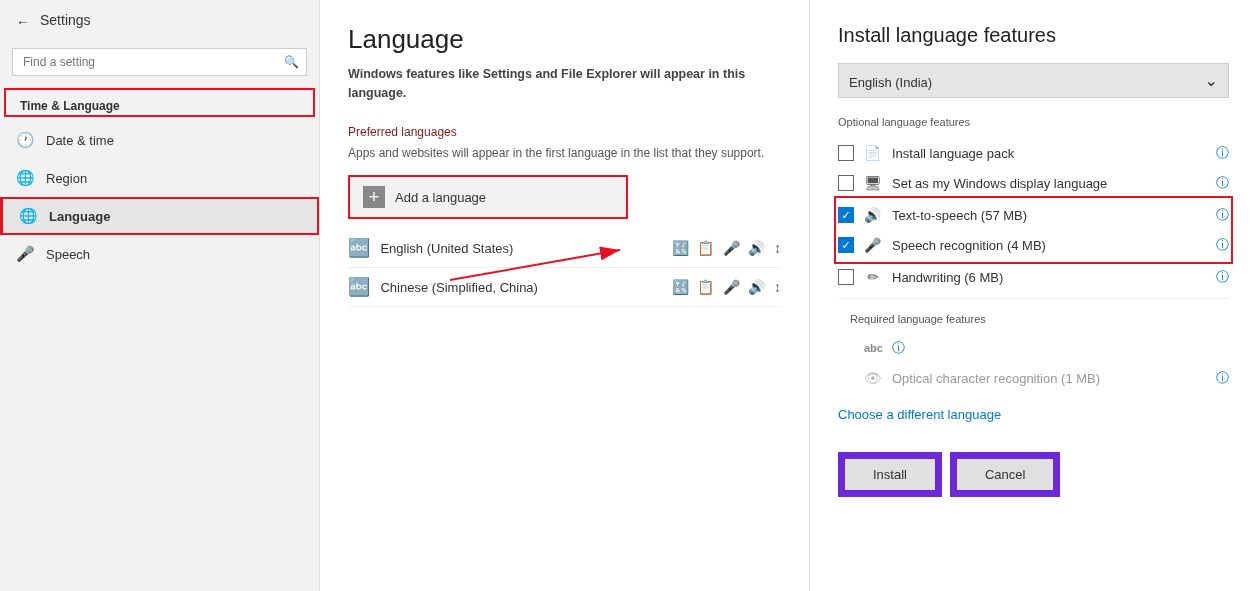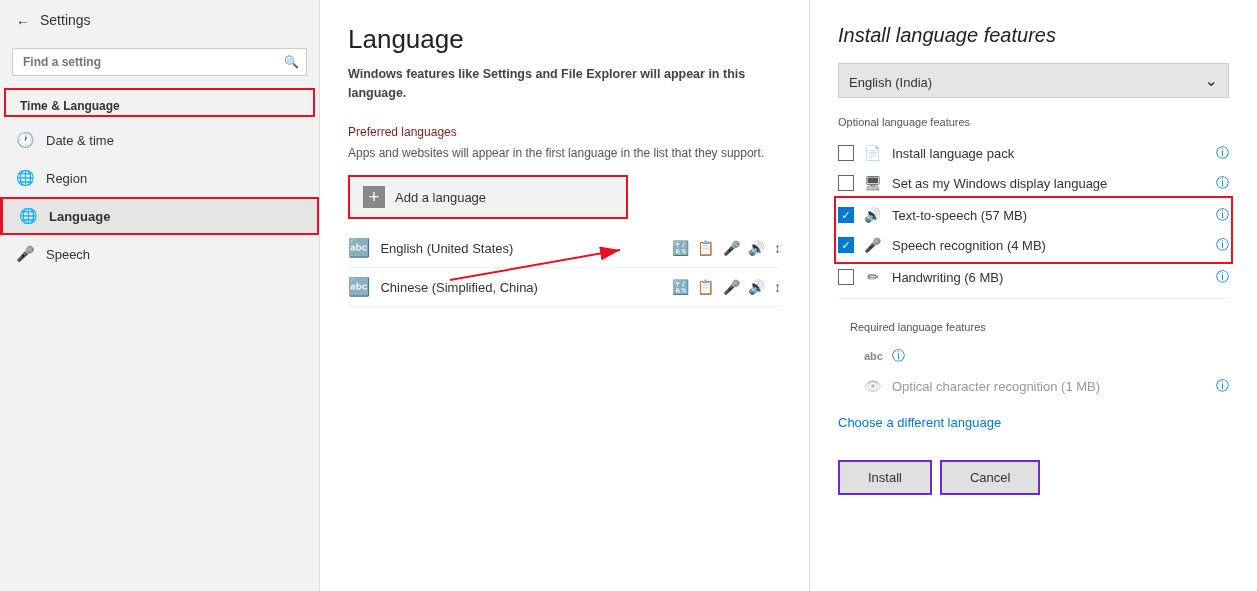--- a/index.html
+++ b/index.html
@@ -46,21 +46,20 @@
       margin: 8px 12px;
       position: relative;
     }
     .search-box input {
       width: 100%;
       padding: 6px 30px 6px 10px;
       border: 1px solid #ccc;
       background: #fff;
       font-size: 12px;
       outline: none;
-      font-weight: bold;
     }
     .search-box .search-icon-wrap {
       position: absolute;
       right: 8px;
       top: 50%;
       transform: translateY(-50%);
       color: #666;
       font-size: 12px;
     }
 
@@ -182,21 +181,20 @@
       flex: 1;
       background: #fff;
       padding: 24px 28px;
       overflow-y: auto;
     }
     .right-title {
       font-size: 20px;
       font-weight: 400;
       color: #222;
       margin-bottom: 16px;
-      font-style: italic;
     }
     .preferred-label {
       font-size: 11px;
       color: #555;
       margin-bottom: 5px;
     }
     .dropdown-select {
       display: flex;
       align-items: flex-end;
       justify-content: space-between;
@@ -248,21 +246,21 @@
       color: #333;
     }
     .feature-info {
       color: #0078d4;
       font-size: 13px;
     }
 
     .required-label {
       font-size: 11px;
       color: #555;
-      margin: 22px 0 8px 0;
+      margin: 14px 0 8px 0;
       padding-left: 12px;
     }
 
     .feature-item.disabled .feature-name { color: #999; }
     .feature-item.disabled .feature-icon { color: #bbb; }
 
     .choose-link {
       color: #0078d4;
       font-size: 13px;
       cursor: pointer;
@@ -273,21 +271,21 @@
 
     .btn-row {
       display: flex;
       gap: 8px;
       margin-top: 16px;
     }
     .btn {
       padding: 8px 28px;
       font-size: 13px;
       cursor: pointer;
-      border: 2px solid #6d28d9;
+      border: 7px solid #6d28d9;
     }
     .btn-primary {
       background: #e0e0e0;
       color: #333;
     }
     .btn-secondary {
       background: #e0e0e0;
       color: #333;
     }
 

